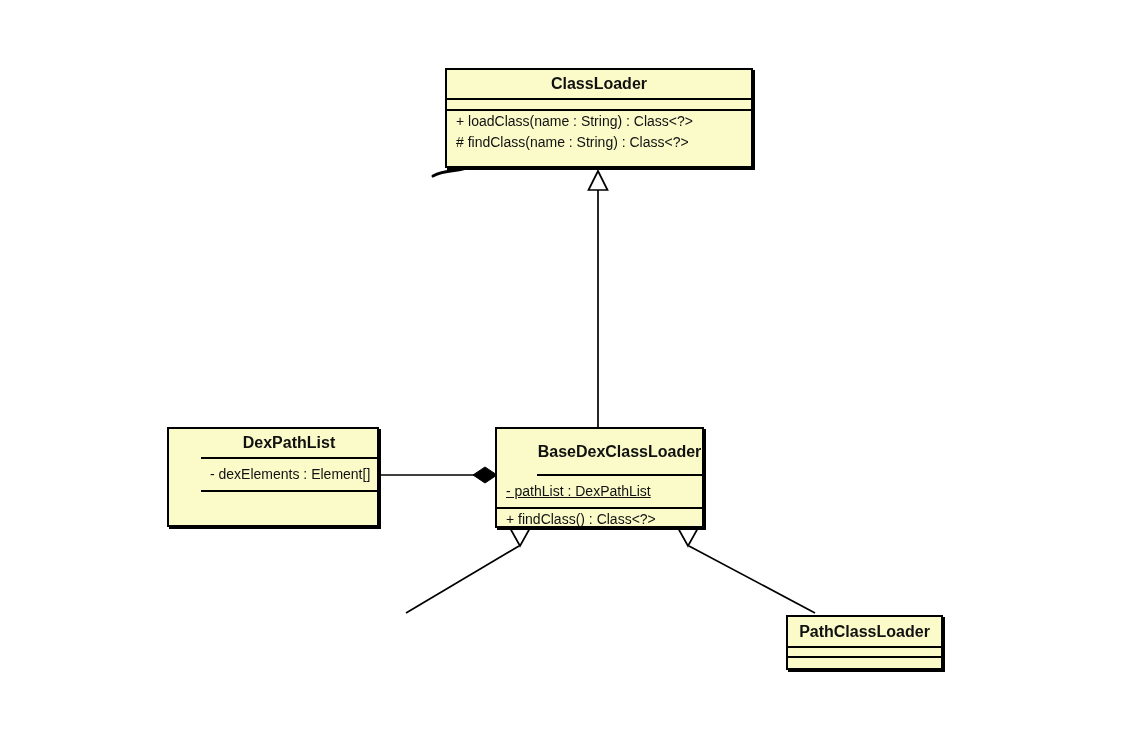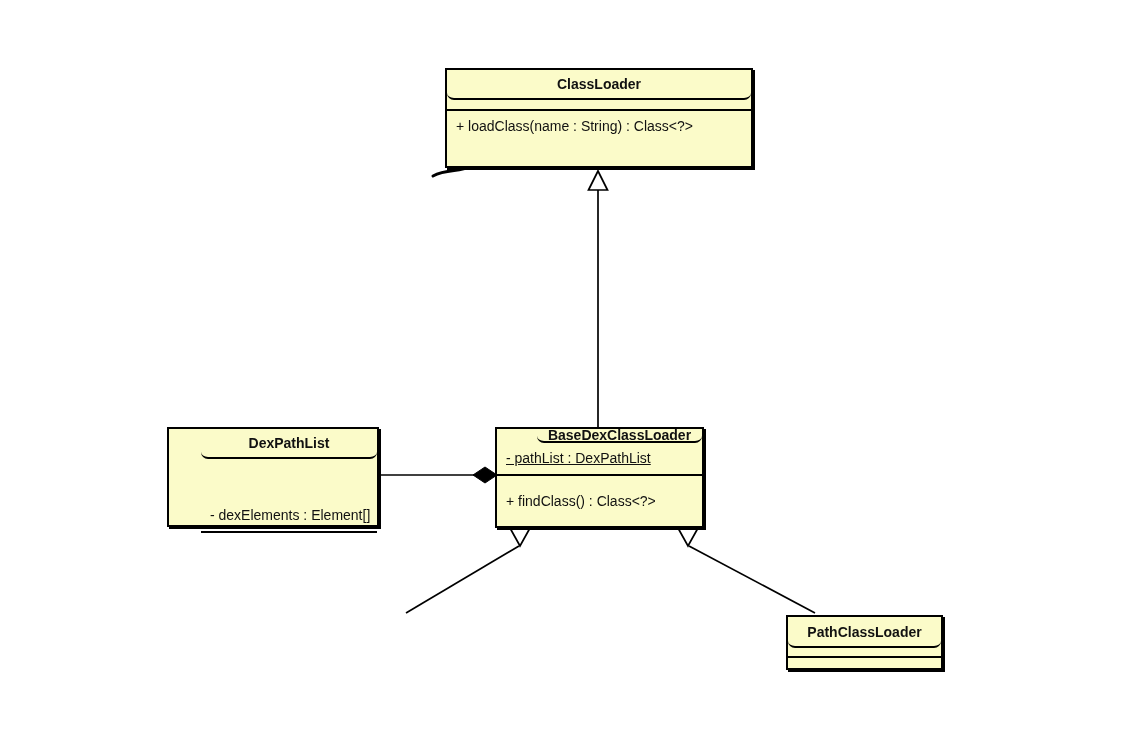--- a/index.html
+++ b/index.html
@@ -30,27 +30,26 @@
     background: #fbfbc9;
     border: 2px solid #000000;
     box-shadow: 2px 2px 0 #000000;
     display: flex;
     flex-direction: column;
   }
   .uml-title {
     box-sizing: border-box;
     border-bottom: 2px solid #000000;
     font-weight: bold;
-    font-size: 14px;
+    font-size: 16px;
     text-align: right;
     display: flex;
     align-items: center;
     justify-content: center;
     flex: 0 0 auto;
-    border-radius: 7px;
   }
   .uml-section {
     box-sizing: border-box;
     border-bottom: 2px solid #000000;
     flex: 0 0 auto;
   }
   .uml-section.last {
     border-bottom: none;
     flex: 1 1 auto;
   }
@@ -61,28 +60,28 @@
     white-space: nowrap;
   }
   .uml-section.single {
     display: flex;
     align-items: center;
   }
   
   #box-classloader        { left: 445px; top: 68px;  width: 308px; height: 100px; }
   #box-classloader .uml-title    { height: 30px; }
   #box-classloader .sec-attrs    { height: 11px; }
-  #box-classloader .sec-methods  { padding-top: 5px; }
+  #box-classloader .sec-methods  { }
 
   #box-dexpathlist        { left: 167px; top: 427px; width: 212px; height: 100px; padding-left: 32px; }
   #box-dexpathlist .uml-title    { height: 30px; }
-  #box-dexpathlist .sec-attrs    { height: 33px; margin-top: 41px; }
+  #box-dexpathlist .sec-attrs    { height: 33px; }
 
   #box-basedex            { left: 495px; top: 427px; width: 209px; height: 101px; }
-  #box-basedex .uml-title        { height: 14px; margin-left: 40px; }
+  #box-basedex .uml-title        { height: 47px; margin-left: 40px; }
   #box-basedex .sec-attrs        { height: 33px; text-decoration: underline; }
 
   #box-dexclassloader     { left: 287px; top: 615px; width: 149px; height: 55px; }
   #box-dexclassloader .uml-title { height: 30px; }
   #box-dexclassloader .sec-attrs { height: 10px; }
 
   #box-pathclassloader    { left: 786px; top: 615px; width: 157px; height: 55px; }
   #box-pathclassloader .uml-title{ height: 31px; }
   #box-pathclassloader .sec-attrs{ height: 10px; }
 </style>
@@ -106,20 +105,21 @@
     <line x1="689" y1="546" x2="815" y2="613" stroke="#000" stroke-width="1.7"></line>
 
     <path d="M 470 167 C 459 172 446 169 433 176" fill="none" stroke="#000" stroke-width="3" stroke-linecap="round"></path>
   </svg>
 
   <div class="uml-class" id="box-classloader">
     <div class="uml-title">ClassLoader</div>
     <div class="uml-section sec-attrs"></div>
     <div class="uml-section sec-methods last">
       <div class="uml-member">+ loadClass(name : String) : Class&lt;?&gt;</div>
+      <div class="uml-member"># findClass(name : String) : Class&lt;?&gt;</div>
     </div>
   </div>
 
   <div class="uml-class" id="box-dexpathlist">
     <div class="uml-title">DexPathList</div>
     <div class="uml-section sec-attrs single">
       <div class="uml-member">- dexElements : Element[]</div>
     </div>
   </div>
 

